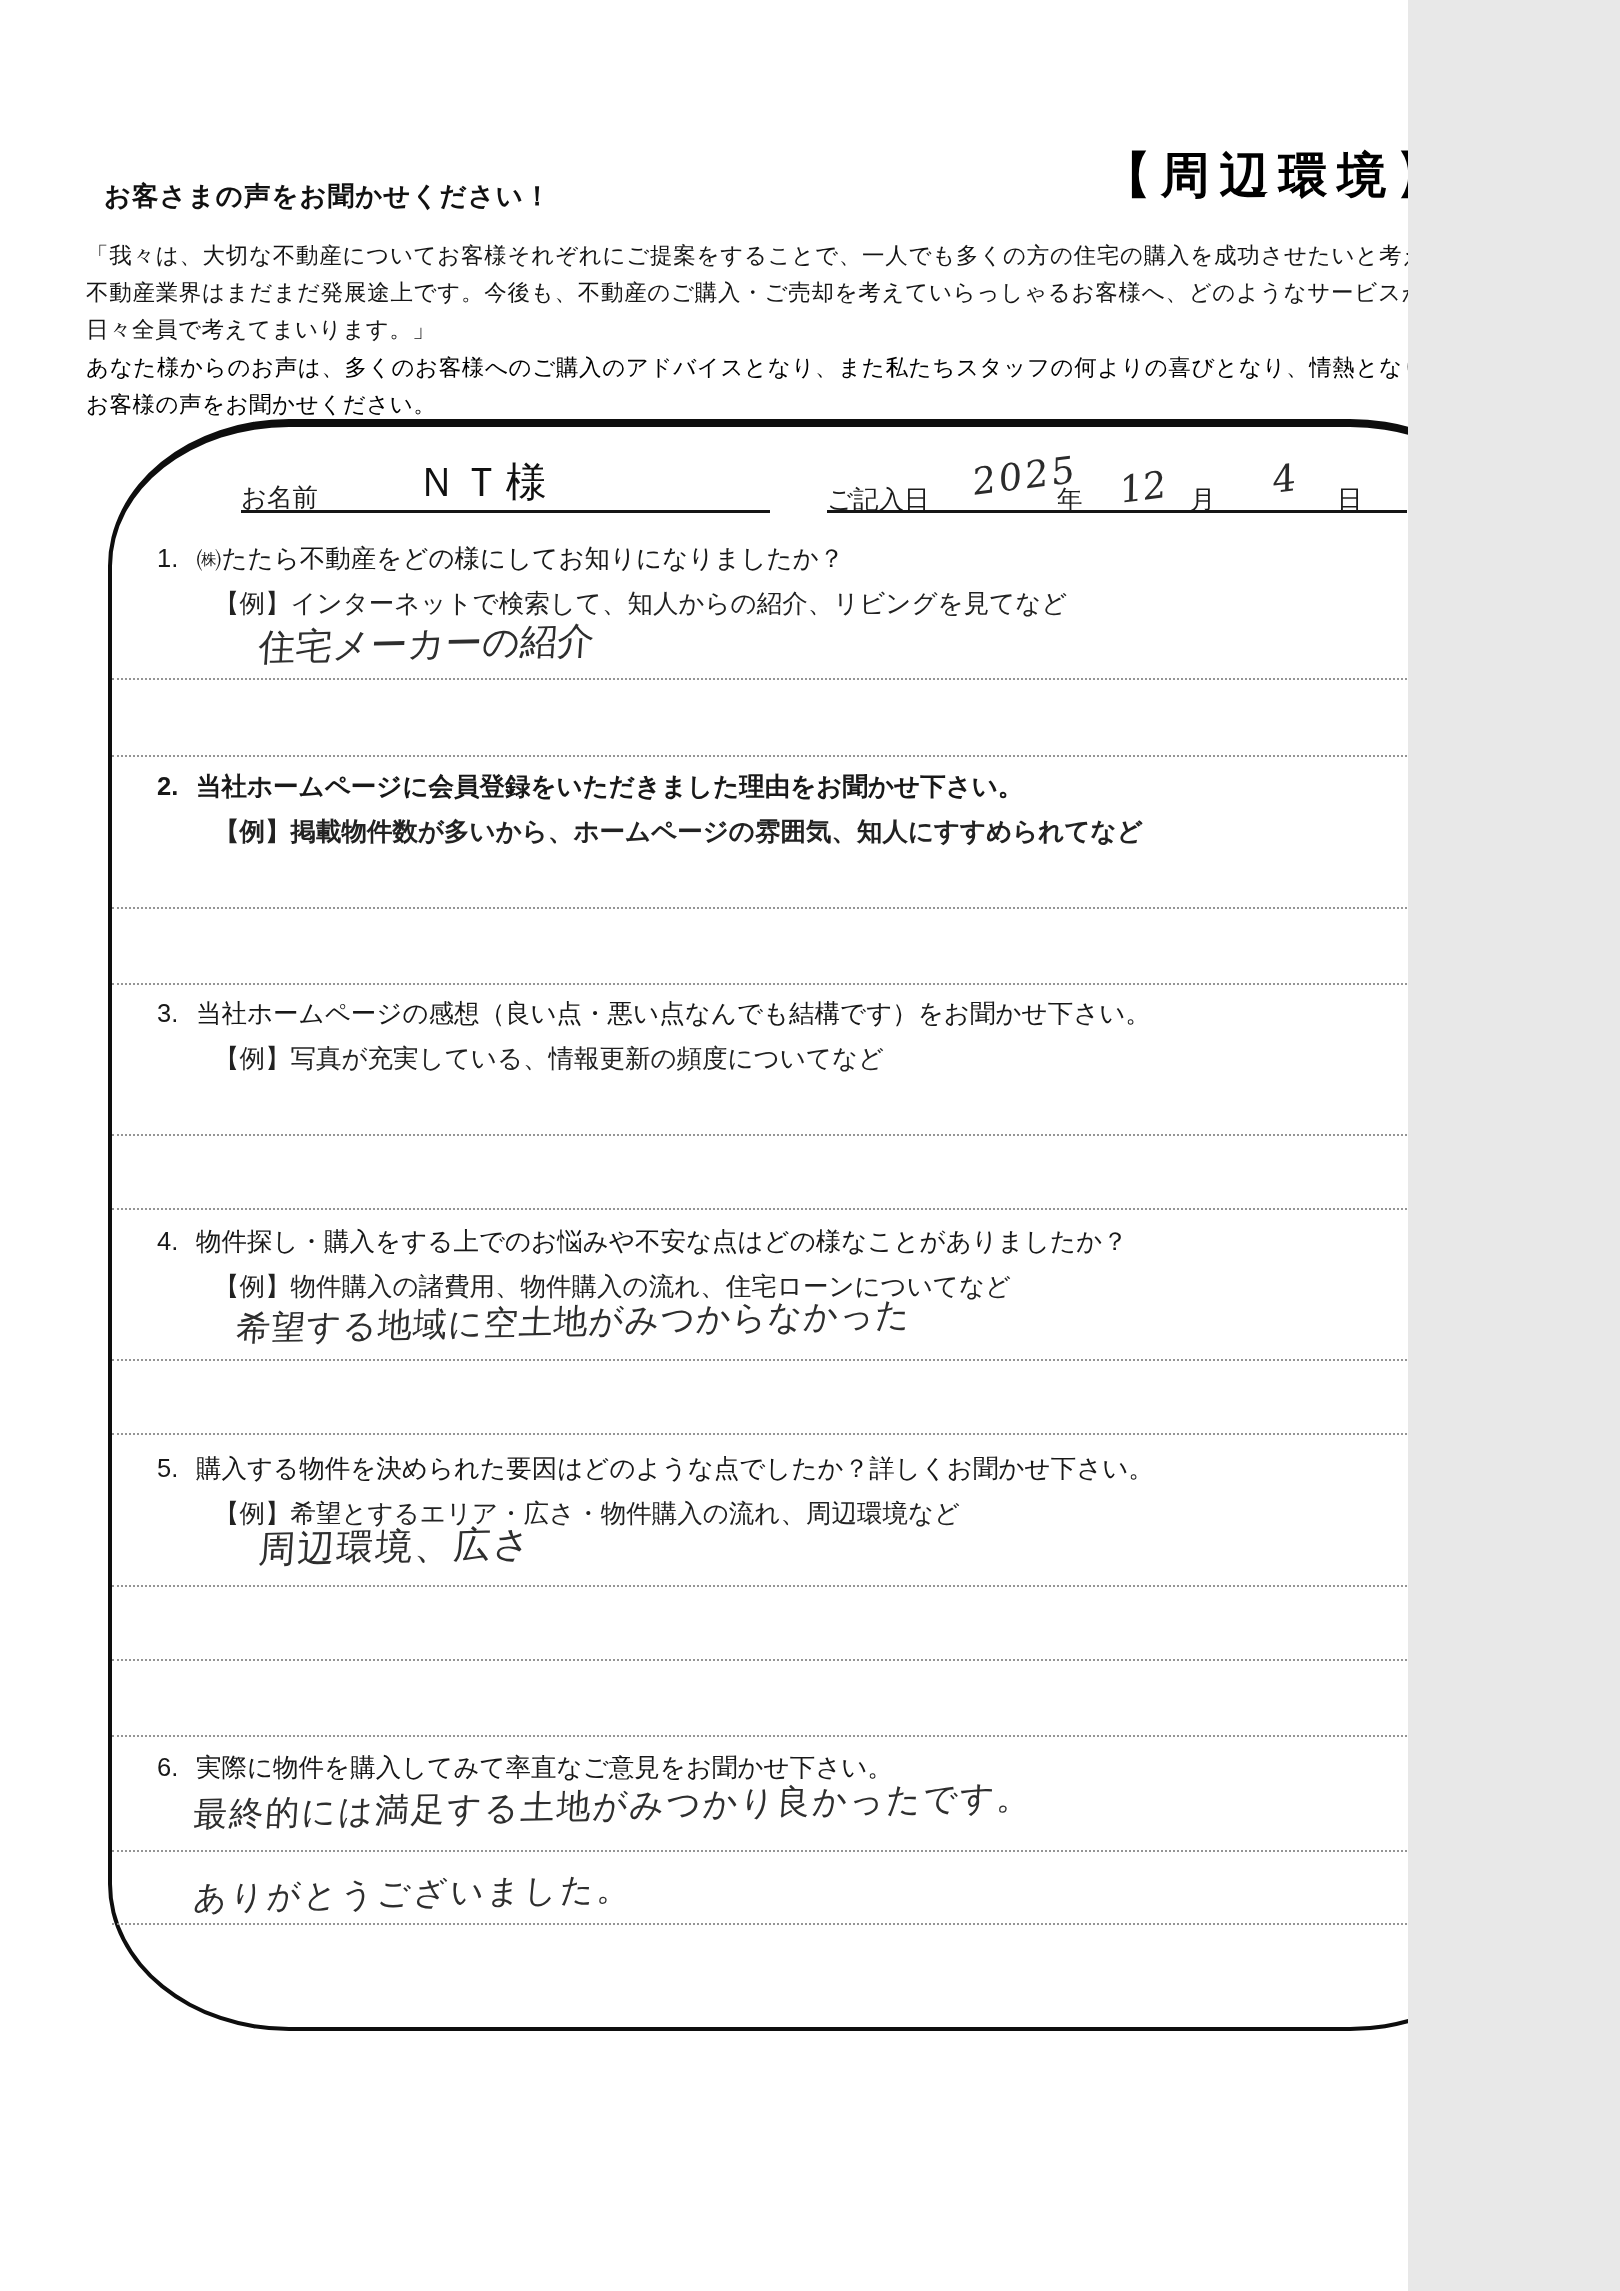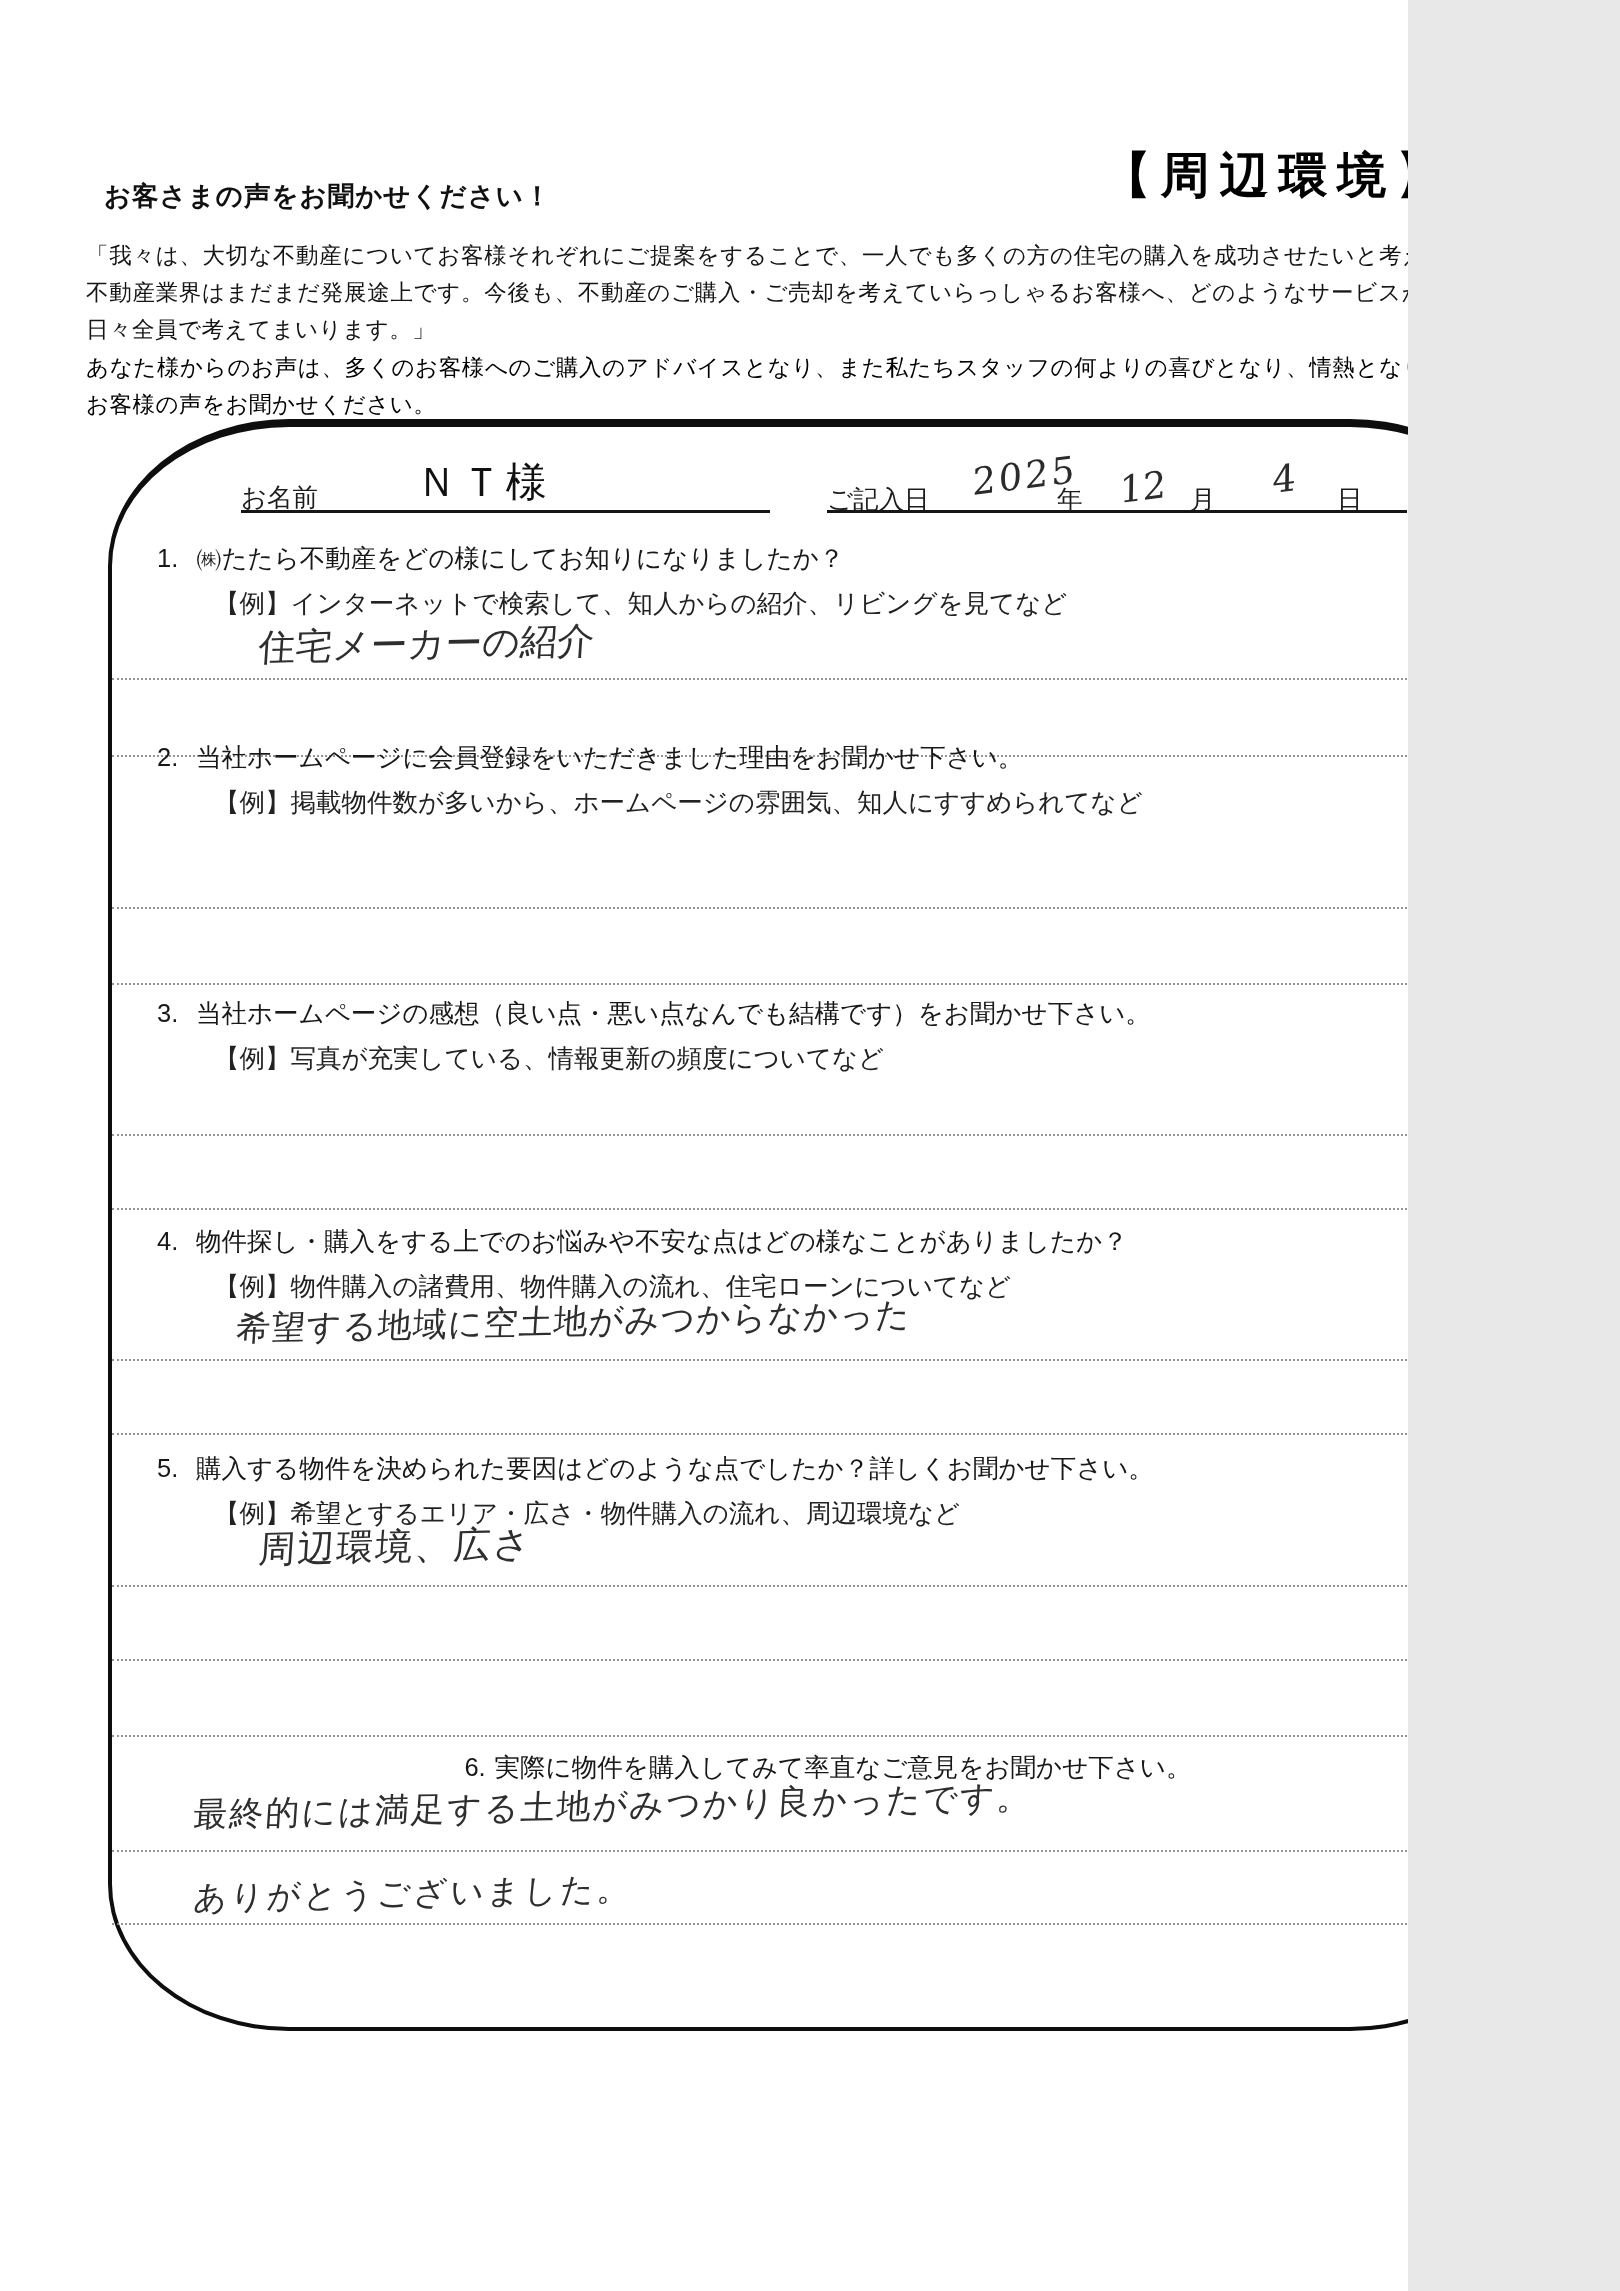--- a/index.html
+++ b/index.html
@@ -50,22 +50,22 @@
   .month-value{left:1119px;top:469px;}
   .day-value{left:1272px;top:459px;}
   .year-unit{left:1057px;top:482px;}
   .month-unit{left:1190px;top:482px;}
   .day-unit{left:1337px;top:482px;}
   
   .q{position:absolute;left:157px;width:1333px;font-size:25.5px;color:#181818;}
   .q-line{white-space:nowrap;}
   .q-num{display:inline-block;min-width:39px;}
   .q-example{display:block;margin-left:57px;margin-top:9.8px;white-space:nowrap;color:#222;}
-  #q1{top:541px;} #q2{top:740px;} #q3{top:996px;}
-  #q4{top:1224px;} #q5{top:1451px;} #q6{top:1750px;text-align:center;}
+  #q1{top:541px;} #q2{top:769px;font-weight:bold;} #q3{top:996px;}
+  #q4{top:1224px;} #q5{top:1451px;} #q6{top:1750px;}
   
   .dline{
     position:absolute;left:112px;width:1415px;height:0;
     border-top:2px dotted #8a8a8a;opacity:0.9;
   }
   
   .hw{
     position:absolute;font-family:"DejaVu Serif","Liberation Serif",serif;
     color:#2e2e2e;white-space:nowrap;transform:rotate(-1.2deg) skewX(-5deg);
     transform-origin:left bottom;

